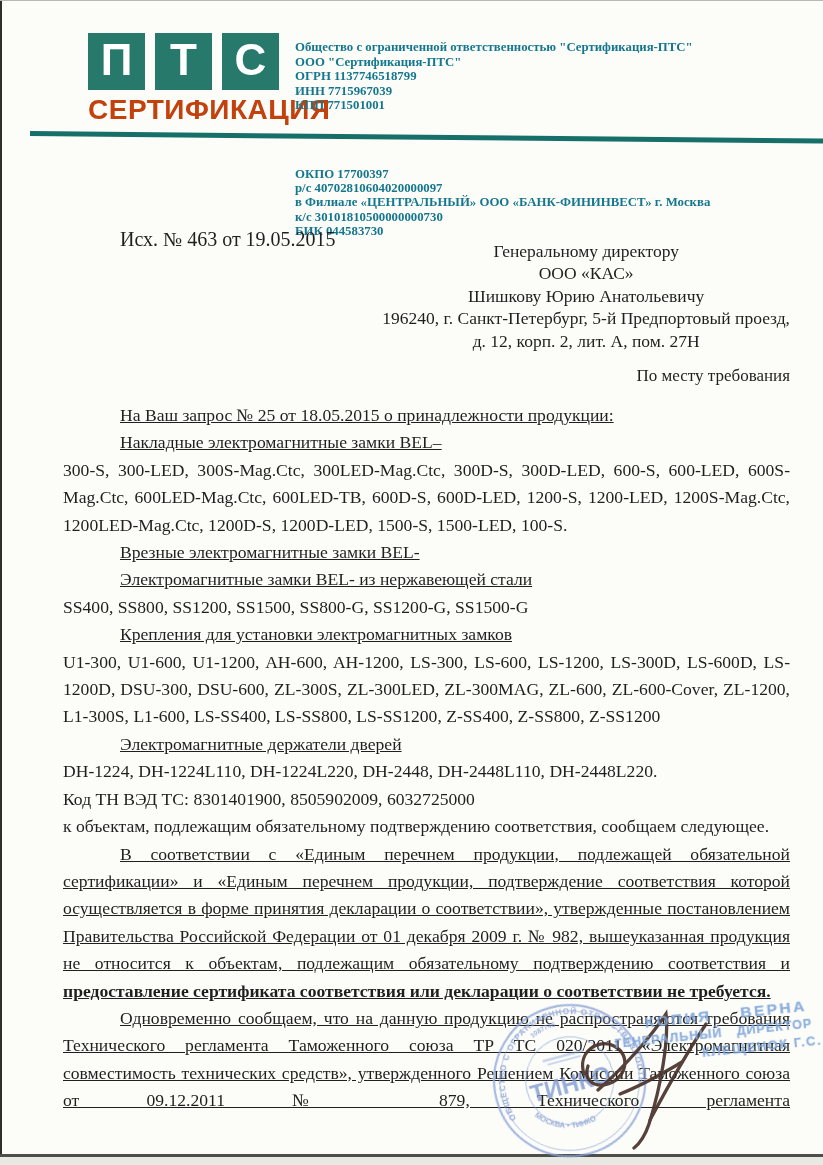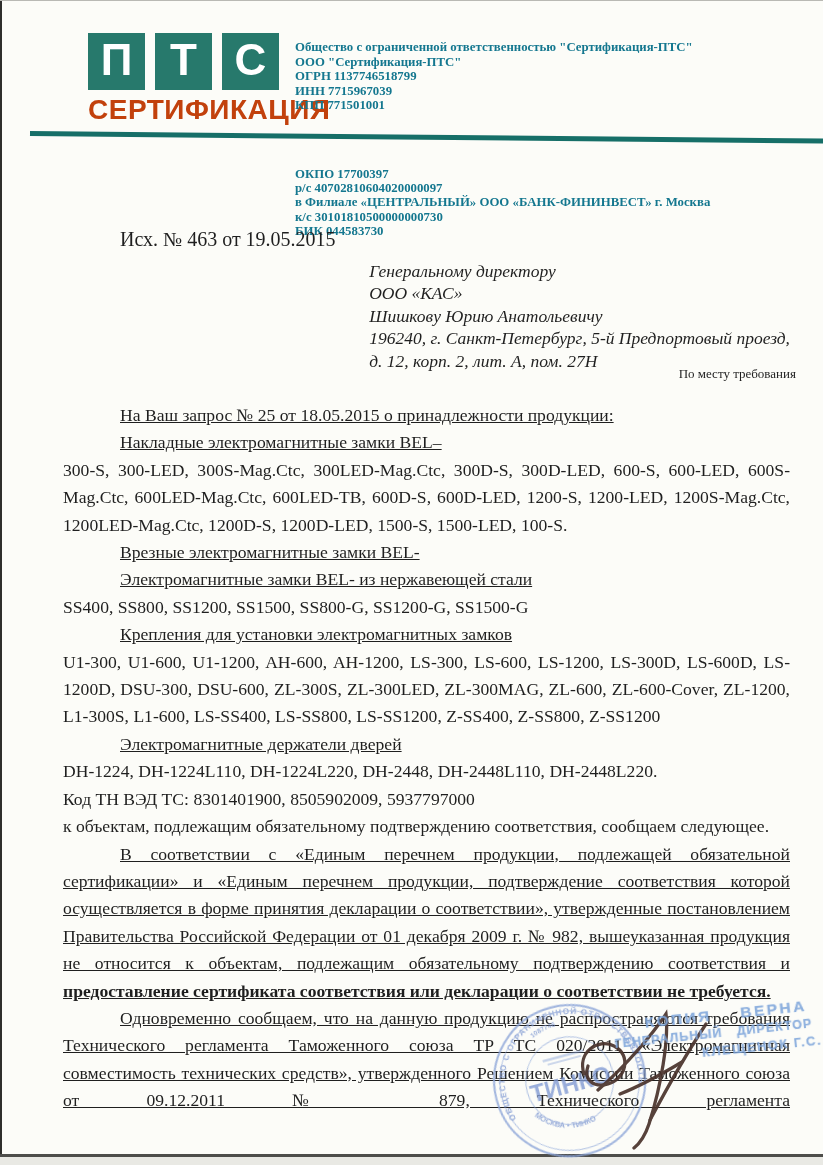--- a/index.html
+++ b/index.html
@@ -36,24 +36,24 @@
   .bank-info { top:139px; line-height:14.2px;margin-top:28px; }
 
   .rule {
     position:absolute; left:30px; top:131px; width:800px; height:5px;
     background:#166f68; transform:rotate(0.55deg); transform-origin:left center;
   }
 
   .ref-line { position:absolute; left:120px; top:228px; font-size:20px; }
 
   .recipient {
-    position:absolute; right:33px; top:260px; text-align:left;
-    font-size:17.5px; line-height:22.4px;font-style:italic;
+    position:absolute; right:33px; top:240px; text-align:center;
+    font-size:17.5px; line-height:22.4px;
   }
-  .place-line { position:absolute; right:27px; top:366px; font-size:13px; }
+  .place-line { position:absolute; right:33px; top:366px; font-size:17px; }
 
   .body {
     position:absolute; left:63px; top:402px; width:727px;
     font-size:17.6px; line-height:27.4px;
   }
   .body p { margin:0; }
   .ind   { text-indent:57px;text-decoration:underline; }
   .jst   { text-align:justify; }
   .jlast { text-align-last:justify; }
   .b     { font-weight:bold; }
@@ -137,21 +137,21 @@
     <p class="ind"><span>На Ваш запрос № 25 от 18.05.2015 о  принадлежности продукции:</span></p>
     <p class="ind"><span>Накладные электромагнитные замки BEL–</span></p>
     <p class="jst"><span>300-S, 300-LED, 300S-Mag.Ctc, 300LED-Mag.Ctc, 300D-S, 300D-LED, 600-S, 600-LED, 600S-Mag.Ctc, 600LED-Mag.Ctc, 600LED-TB, 600D-S, 600D-LED, 1200-S, 1200-LED, 1200S-Mag.Ctc, 1200LED-Mag.Ctc, 1200D-S, 1200D-LED, 1500-S, 1500-LED, 100-S.</span></p>
     <p class="ind"><span>Врезные электромагнитные замки BEL-</span></p>
     <p class="ind"><span>Электромагнитные замки BEL- из нержавеющей стали</span></p>
     <p><span>SS400, SS800, SS1200, SS1500, SS800-G, SS1200-G, SS1500-G</span></p>
     <p class="ind"><span>Крепления для установки электромагнитных замков</span></p>
     <p class="jst"><span>U1-300, U1-600, U1-1200, AH-600, AH-1200, LS-300, LS-600, LS-1200, LS-300D, LS-600D, LS-1200D, DSU-300, DSU-600, ZL-300S, ZL-300LED, ZL-300MAG, ZL-600, ZL-600-Cover, ZL-1200, L1-300S, L1-600, LS-SS400, LS-SS800, LS-SS1200, Z-SS400, Z-SS800, Z-SS1200</span></p>
     <p class="ind"><span>Электромагнитные держатели дверей</span></p>
     <p><span>DH-1224, DH-1224L110, DH-1224L220, DH-2448, DH-2448L110, DH-2448L220.</span></p>
-    <p><span>Код ТН ВЭД ТС: 8301401900, 8505902009, 5937797000</span></p>
+    <p><span>Код ТН ВЭД ТС: 8301401900, 8505902009, 6032725000</span></p>
     <p class="jst"><span>к объектам, подлежащим обязательному подтверждению соответствия, сообщаем следующее.</span></p>
     <p class="ind jst"><span>В соответствии с «Единым перечнем продукции, подлежащей обязательной сертификации» и «Единым перечнем продукции, подтверждение соответствия которой осуществляется в форме принятия декларации о соответствии», утвержденные постановлением Правительства Российской Федерации от 01 декабря 2009 г. № 982, вышеуказанная продукция не относится к объектам, подлежащим обязательному подтверждению соответствия и </span><span class="b">предоставление сертификата соответствия или декларации о соответствии не требуется.</span></p>
     <p class="ind jst jlast"><span>Одновременно сообщаем, что на данную продукцию не распространяются требования Технического регламента Таможенного союза ТР ТС 020/2011 «Электромагнитная совместимость технических средств», утвержденного Решением Комиссии Таможенного союза от 09.12.2011 № 879, Технического регламента</span></p>
   </div>
 
   <div class="seal-wrap">
     <svg viewBox="0 0 180 180">
       <defs>
         <path id="sealRing" d="M 24,112 A 70,70 0 1 1 156,112"></path>
         <path id="sealTop" d="M 40,52 A 62,62 0 0 1 136,52"></path>

